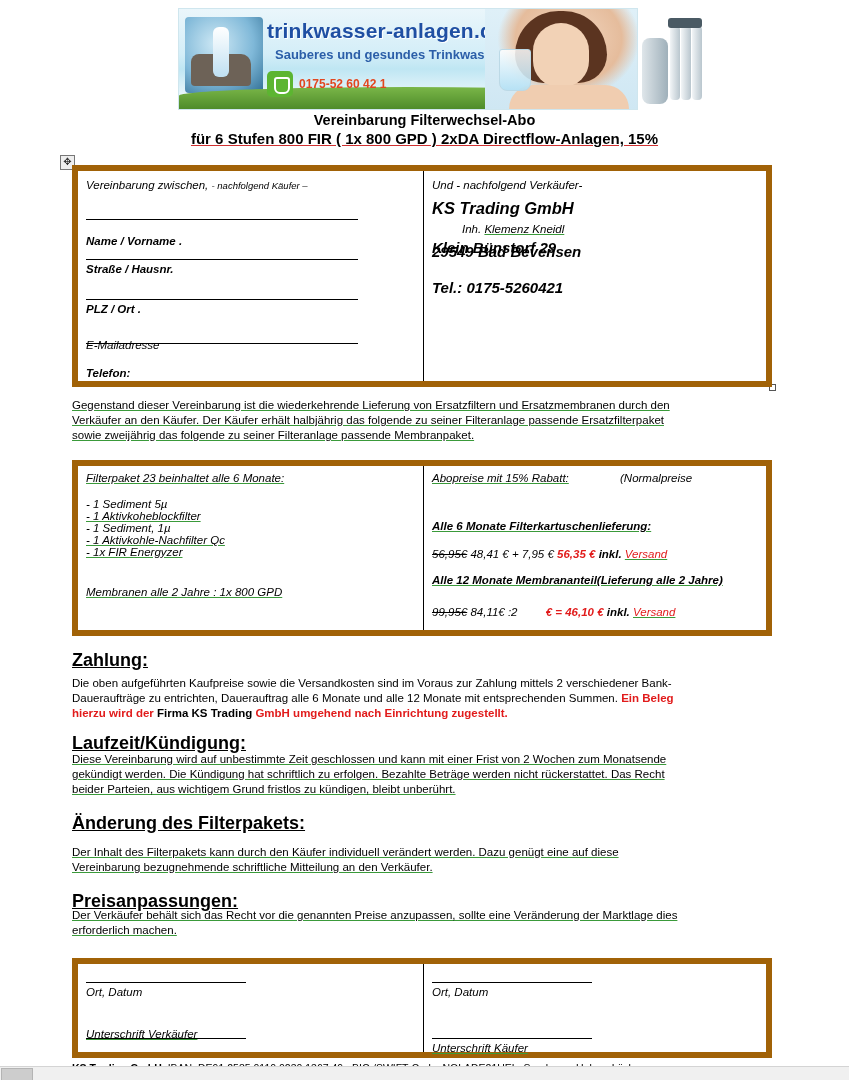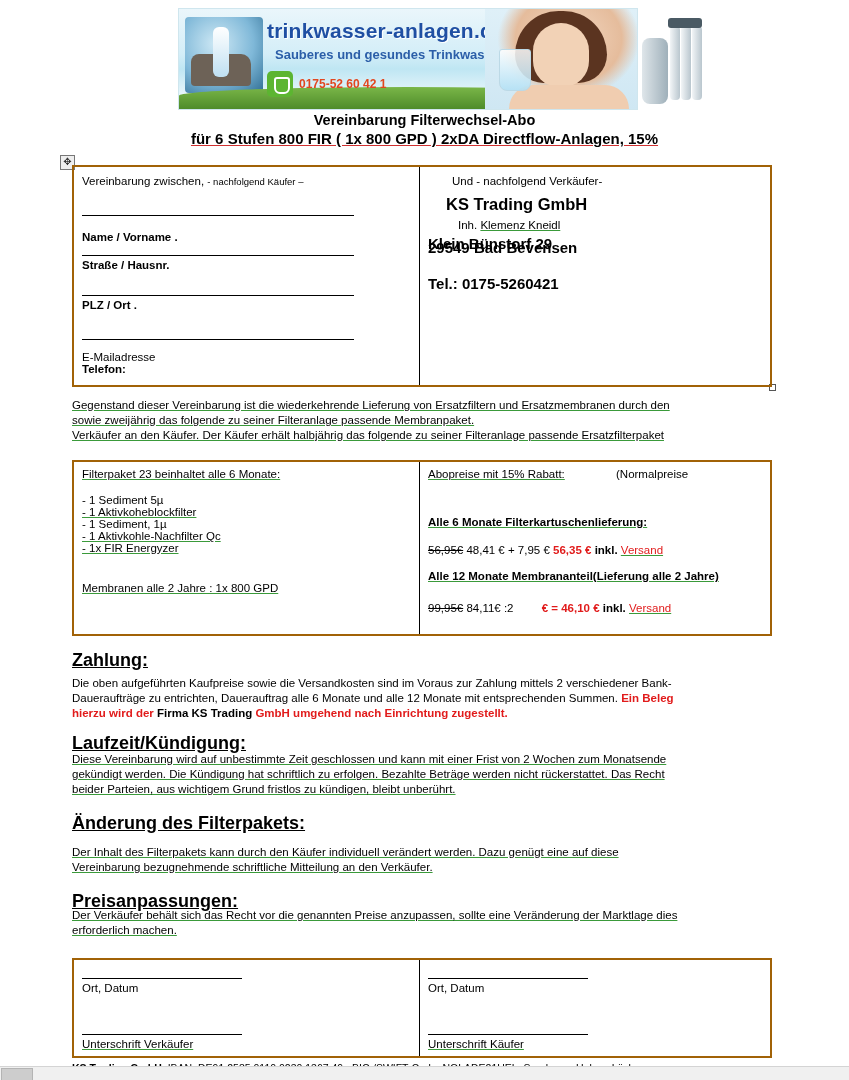--- a/index.html
+++ b/index.html
@@ -184,22 +184,23 @@
   .anchor-dot {
     position:absolute;
     width: 5px; height: 5px;
     background: #fff;
     border: 1px solid #555;
   }
 
   
   .box {
     position: absolute;
-    border: 2px solid #a16207;
+    border: 6px solid #a16207;
     box-sizing: border-box;
+    font-style: italic;
   }
   #party-box { left: 72px; top: 165px; width: 700px; height: 222px; }
   .vdivider {
     position: absolute; top: 0; bottom: 0; width: 0;
     border-left: 1px solid #000;
   }
   .cell-text { font-size: 11.5px; color: #000; }
   .small-label { font-size: 10.5px; }
 
   .line {
@@ -309,39 +310,39 @@
     <div class="line" style="left:8px; top:48px; width:272px;"></div>
     <div style="position:absolute; left:8px; top:52px;margin-top:12px;" class="cell-text bold">Name / Vorname .</div>
 
     <div class="line" style="left:8px; top:88px; width:272px;"></div>
     <div style="position:absolute; left:8px; top:92px;" class="cell-text bold">Straße / Hausnr.</div>
 
     <div class="line" style="left:8px; top:128px; width:272px;"></div>
     <div style="position:absolute; left:8px; top:132px;" class="cell-text bold">PLZ / Ort .</div>
 
     <div class="line" style="left:8px; top:172px; width:272px;"></div>
-    <div style="position:absolute; left:8px; top:184px;" class="cell-text">E-Mailadresse</div>
+    <div style="position:absolute; left:8px; top:168px;" class="cell-text">E-Mailadresse</div>
 
     <div style="position:absolute; left:8px; top:196px;" class="cell-text bold">Telefon:</div>
 
-    <div style="position:absolute; left:354px; top:8px;margin-left:24px;" class="cell-text">Und - nachfolgend Verkäufer-</div>
-    <div style="position:absolute; left:372px; top:28px;" class="big-name">KS Trading GmbH</div>
+    <div style="position:absolute; left:354px; top:8px;" class="cell-text">Und - nachfolgend Verkäufer-</div>
+    <div style="position:absolute; left:354px; top:28px;" class="big-name">KS Trading GmbH</div>
     <div style="position:absolute; left:354px; top:52px;margin-left:30px;" class="cell-text">
       <span>Inh.</span>
       <span class="ul-green">Klemenz Kneidl</span>
     </div>
     <div style="position:absolute; left:354px; top:68px;" class="mid-name">Klein Bünstorf 29</div>
     <div style="position:absolute; left:354px; top:72px;" class="mid-name">29549 Bad Bevensen</div>
     <div style="position:absolute; left:354px; top:108px;" class="mid-name">Tel.: 0175-5260421</div>
   </div>
 
   <div class="para" style="left:72px; top:398px; width:700px;">
     <div class="ul-green">Gegenstand dieser Vereinbarung ist die wiederkehrende Lieferung von Ersatzfiltern und Ersatzmembranen durch den</div>
+    <div class="ul-green">Verkäufer an den Käufer. Der Käufer erhält halbjährig das folgende zu seiner Filteranlage passende Ersatzfilterpaket</div>
     <div class="ul-green">sowie zweijährig das folgende zu seiner Filteranlage passende Membranpaket.</div>
-    <div class="ul-green">Verkäufer an den Käufer. Der Käufer erhält halbjährig das folgende zu seiner Filteranlage passende Ersatzfilterpaket</div>
   </div>
 
   <div class="box" id="filter-box">
     <div class="vdivider" style="left:345px;"></div>
 
     <div style="position:absolute; left:8px; top:6px;" class="cell-text ul-green">Filterpaket 23 beinhaltet alle 6 Monate:</div>
     <div style="position:absolute; left:8px; top:32px;" class="cell-text">
       <div>- 1 Sediment 5µ</div>
       <div class="ul-green">- 1 Aktivkoheblockfilter</div>
       <div>- 1 Sediment, 1µ</div>
@@ -414,21 +415,21 @@
   <div class="box" id="sign-box">
     <div class="vdivider" style="left:345px;"></div>
 
     <div class="line" style="left:8px; top:18px; width:160px;"></div>
     <div style="position:absolute; left:8px; top:22px;" class="cell-text">Ort, Datum</div>
 
     <div class="line" style="left:354px; top:18px; width:160px;"></div>
     <div style="position:absolute; left:354px; top:22px;" class="cell-text">Ort, Datum</div>
 
     <div class="line" style="left:8px; top:74px; width:160px;"></div>
-    <div style="position:absolute; left:8px; top:78px;" class="cell-text ul-green">Unterschrift Verkäufer</div>
+    <div style="position:absolute; left:8px; top:64px;" class="cell-text ul-green">Unterschrift Verkäufer</div>
 
     <div class="line" style="left:354px; top:74px; width:160px;"></div>
     <div style="position:absolute; left:354px; top:78px;" class="cell-text ul-green">Unterschrift Käufer</div>
   </div>
 
   <div class="footer">
     <span class="bold">KS Trading GmbH,</span><span class="ul-green"> IBAN: DE91 2585 0110 0230 1367 49 , BIC-/SWIFT-Code: NOLADE21UEL, Sparkasse Uelzen Lüchow-</span>
   </div>
 
   <div class="scrollbar-bottom">

